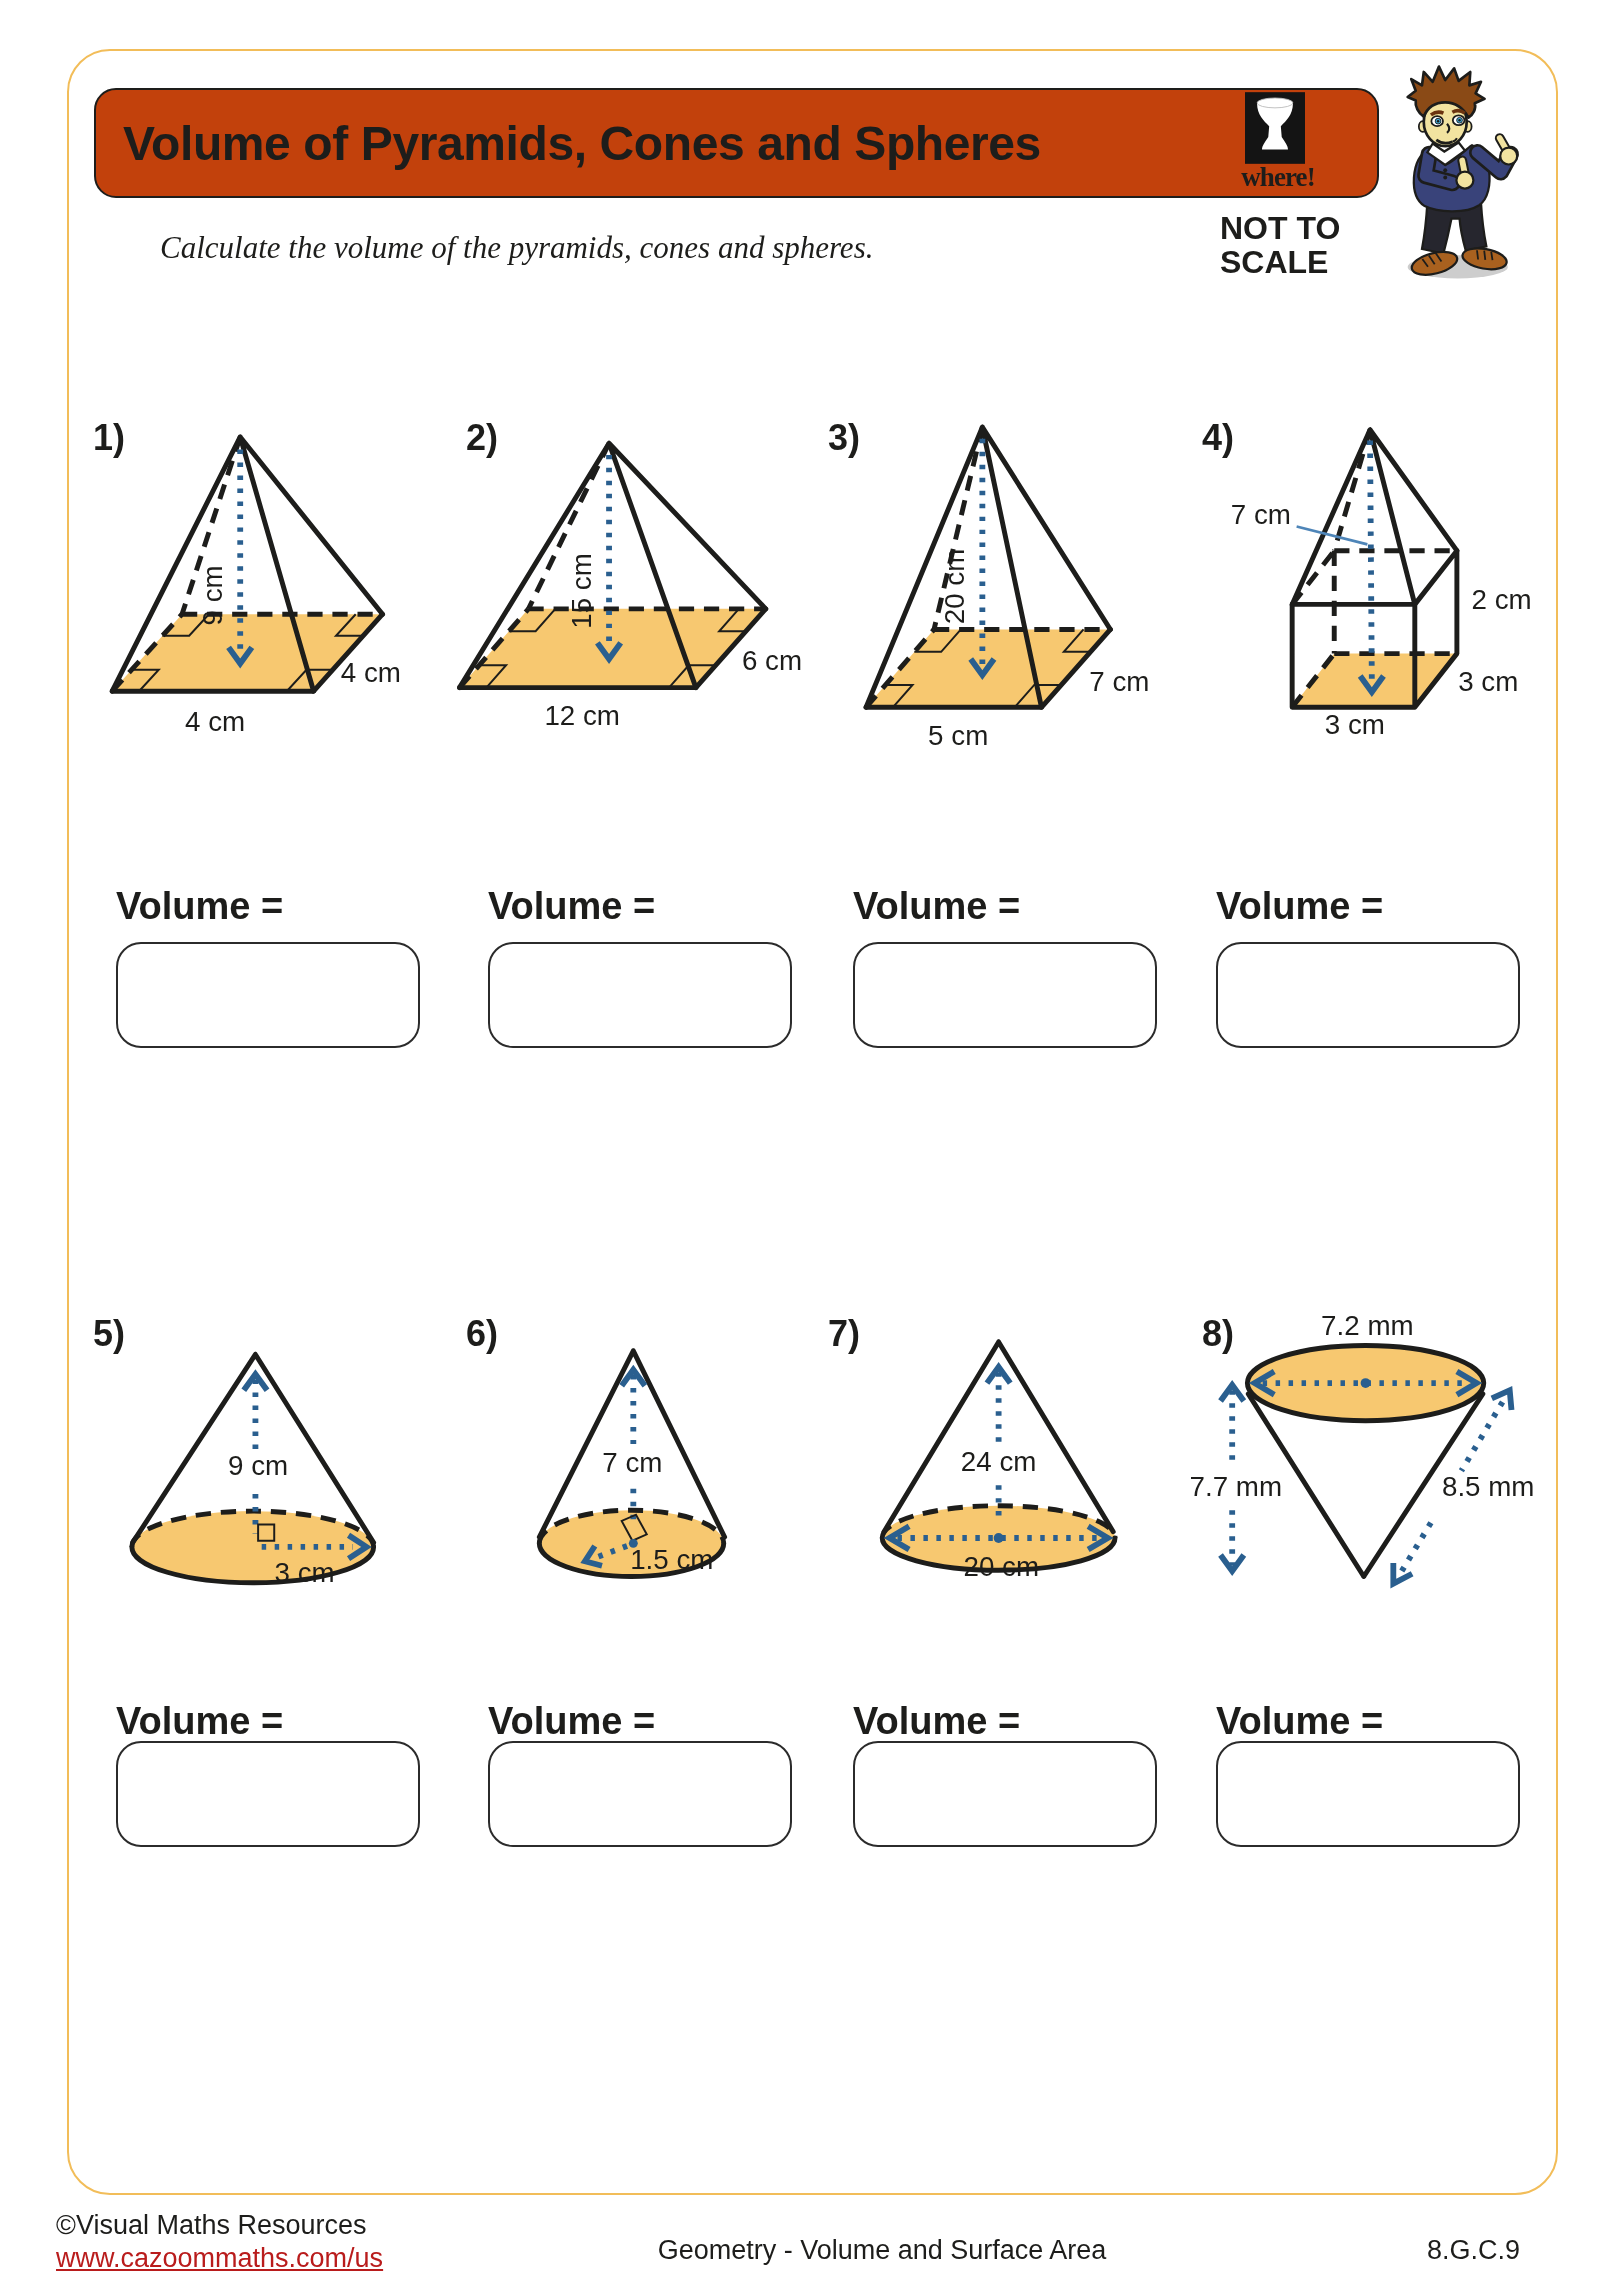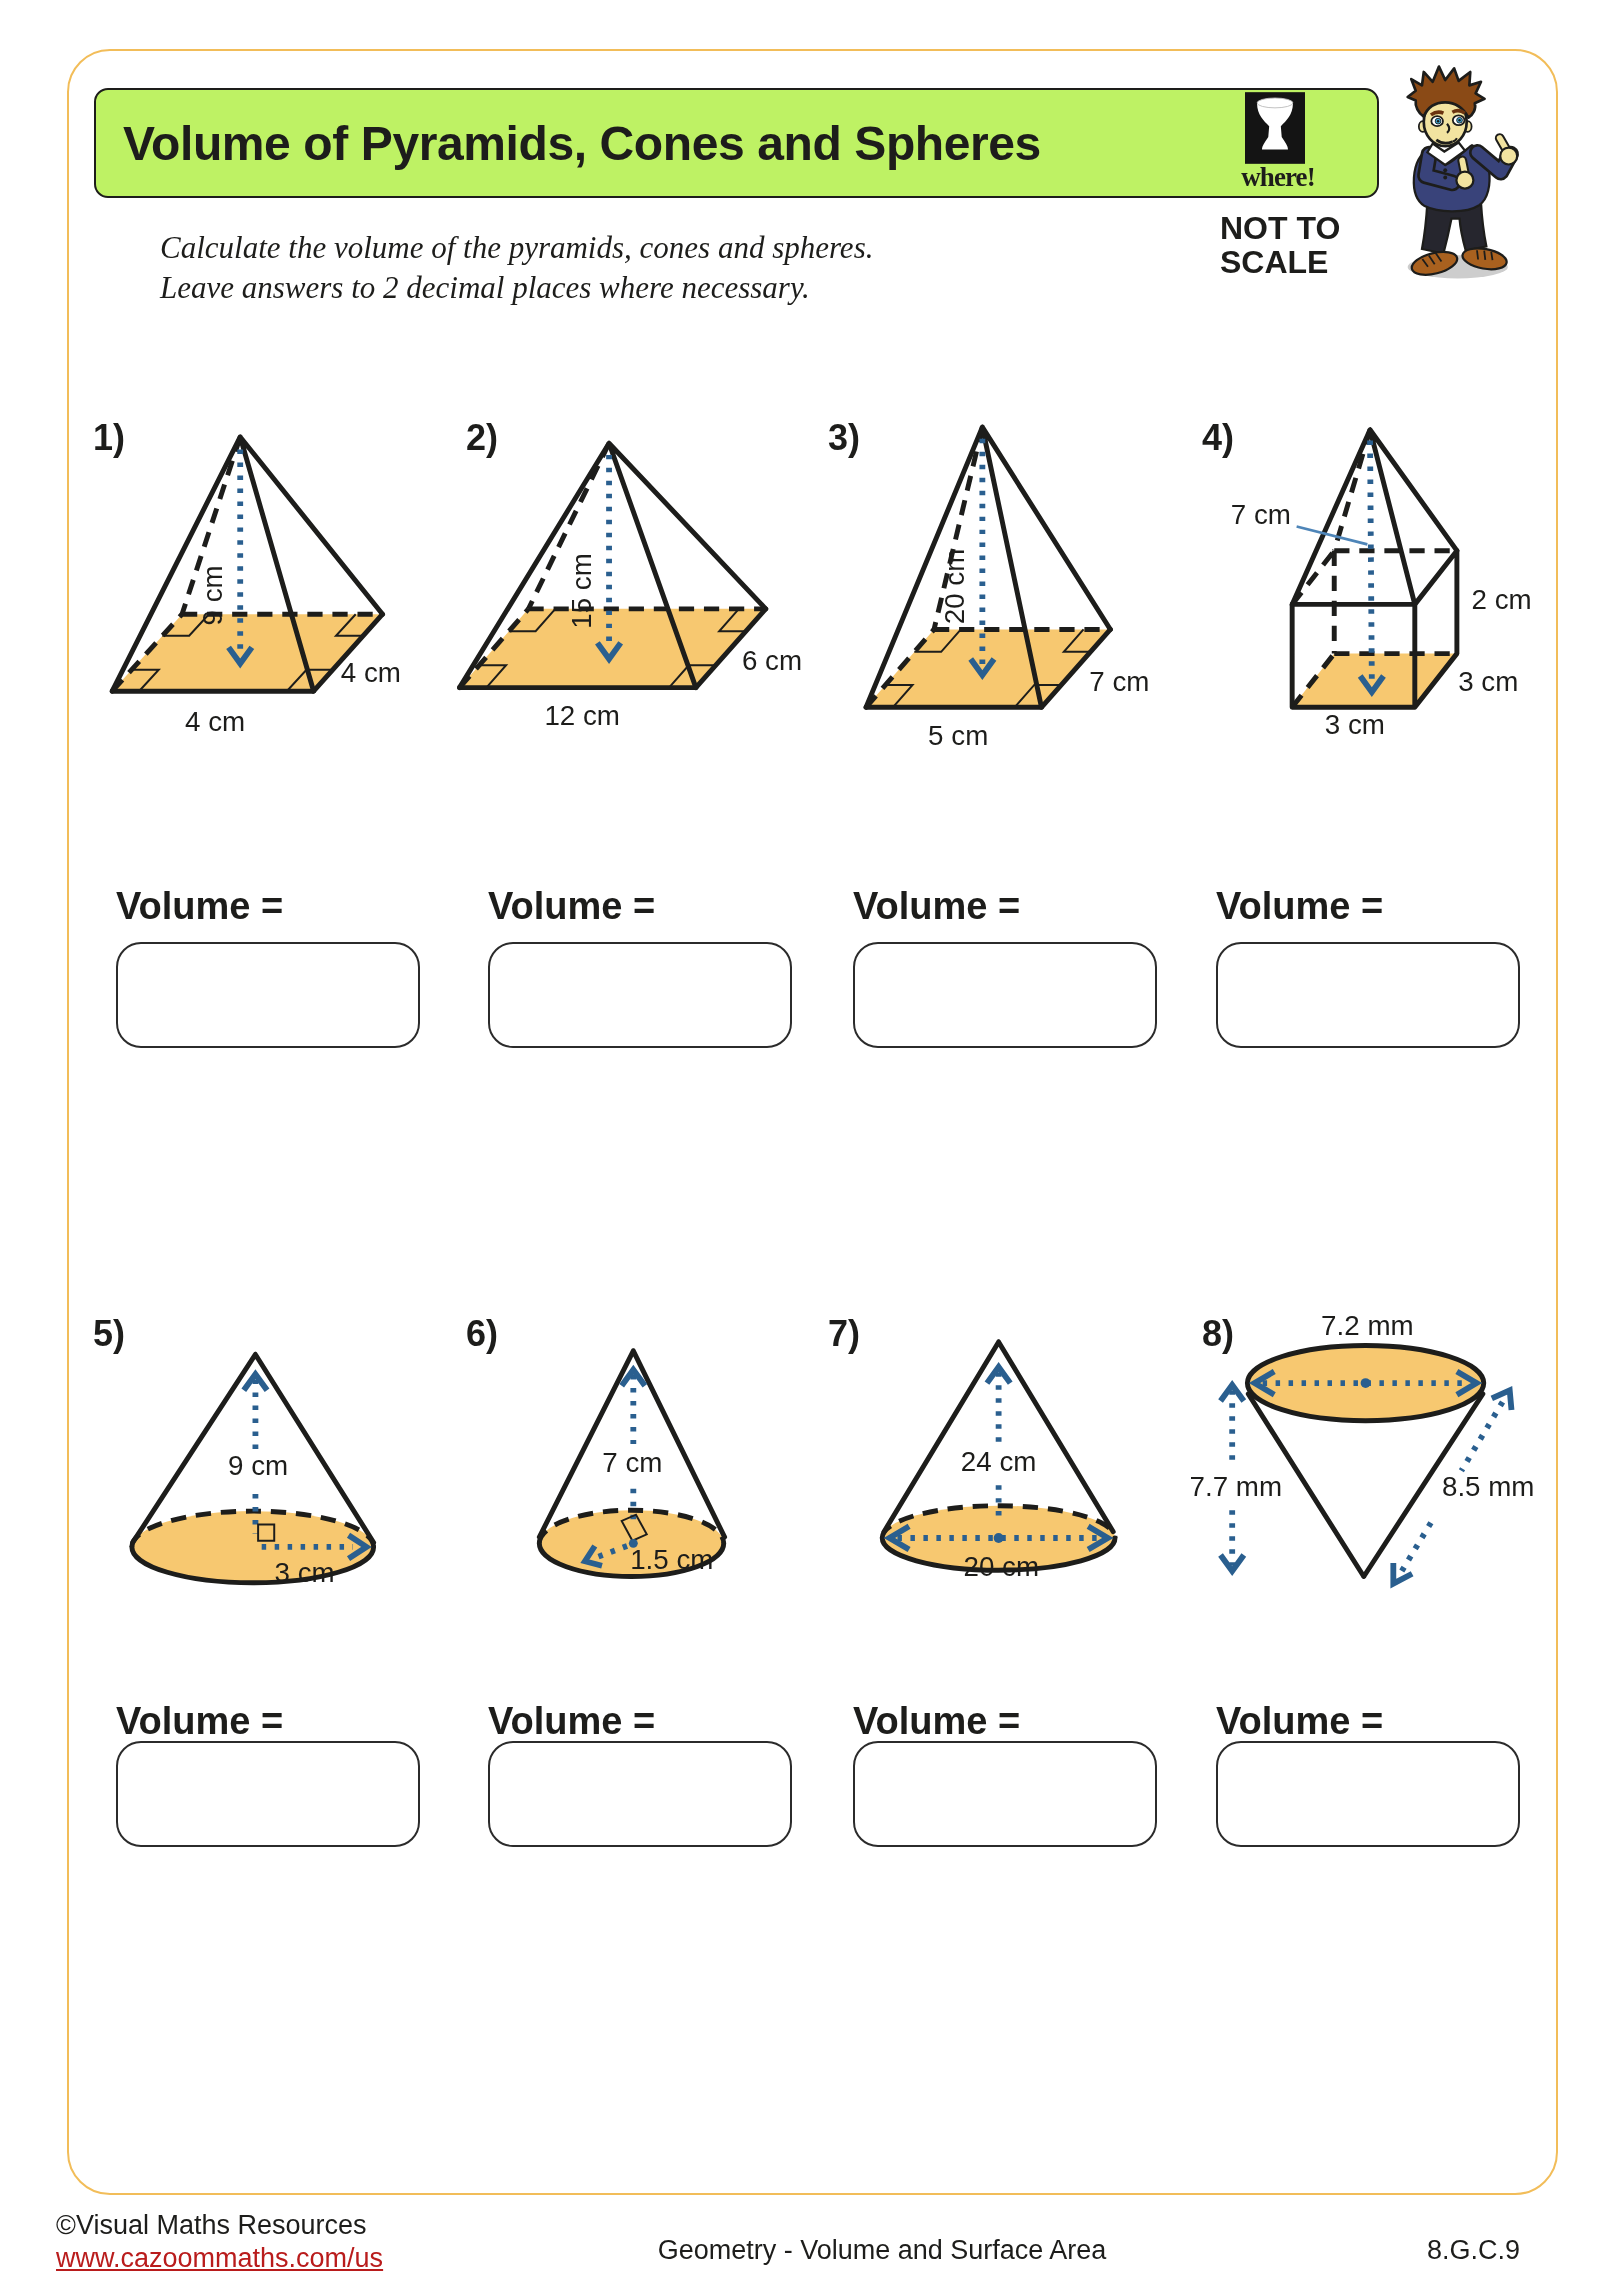--- a/index.html
+++ b/index.html
@@ -1,22 +1,22 @@
 <!DOCTYPE html>
 <html style="font-size:14.3px"><head>
 <meta charset="utf-8">
 <style>
   html,body{margin:0;padding:0;background:#ffffff;}
   .page{position:relative;width:1622px;height:2293px;background:#ffffff;
         font-family:"Liberation Sans",sans-serif;color:#1d1d1b;overflow:hidden;}
   .abs{position:absolute;}
   .outer-border{left:67px;top:49px;width:1487px;height:2142px;
         border:2.7px solid #F2BD59;border-radius:43px;}
-  .header-box{left:94px;top:88px;width:1281px;height:106px;background:#bef264;
-        border:2.7px solid #1d1d1b;border-radius:14px;display:flex;align-items:center;}
+  .header-box{left:94px;top:88px;width:1281px;height:106px;background:#c2410c;
+        border:2.7px solid #1d1d1b;border-radius:22px;display:flex;align-items:center;}
   .title{font-size:48px;font-weight:bold;letter-spacing:-0.4px;padding-left:27px;white-space:nowrap;}
   .logo-square{left:1245px;top:92px;width:60px;height:72px;}
   .logo-word{left:1211px;top:162px;width:134px;text-align:center;
         font-family:"Liberation Serif",serif;font-weight:bold;font-size:27px;letter-spacing:-0.9px;}
   .nts{left:1220px;top:211px;font-size:32px;font-weight:bold;line-height:34px;white-space:pre-line;}
   .instructions{left:112px;top:228px;font-family:"Liberation Serif",serif;font-style:italic;
         font-size:31px;line-height:40px;margin-left:48px;}
   .pnum{font-size:36px;font-weight:bold;}
   .vol-label{width:300px;text-align:left;font-size:38px;font-weight:bold;}
   .ansbox{width:300px;height:102px;border:2.7px solid #2b2b2b;border-radius:25px;background:#fff;}
@@ -89,21 +89,20 @@
     <circle cx="80" cy="66" r="3.2" fill="#3FA9D8" stroke="#1d1d1b" stroke-width="1"></circle>
     <circle cx="56" cy="67" r="1.4" fill="#1d1d1b"></circle>
     <circle cx="80" cy="66" r="1.4" fill="#1d1d1b"></circle>
     <path d="M 66,70 Q 71,76 66,80" stroke="#1d1d1b" stroke-width="2.5" fill="none"></path>
     <path d="M 54,88 Q 62,94 72,90" stroke="#1d1d1b" stroke-width="3" fill="none"></path>
     <path d="M 72,90 Q 76,89 77,86" stroke="#1d1d1b" stroke-width="2" fill="none"></path>
   </svg>
 
   <div class="abs instructions">
     <div>Calculate the volume of the pyramids, cones and spheres.</div>
-    <div>Leave answers to 2 decimal places where necessary.</div>
   </div>
 
   <div class="abs pnum" style="left:93px;top:417px;">1)</div>
   <div class="abs pnum" style="left:466px;top:417px;">2)</div>
   <div class="abs pnum" style="left:828px;top:417px;">3)</div>
   <div class="abs pnum" style="left:1202px;top:417px;">4)</div>
 
   <svg class="abs" style="left:54px;top:394px;" width="376" height="376" viewBox="0 0 420 420">
     <polygon class="fillp" points="65,332 290,332 367,246 143,246"></polygon>
     <path class="edge-d" d="M 65,332 L 143,246 M 143,246 L 367,246"></path>

